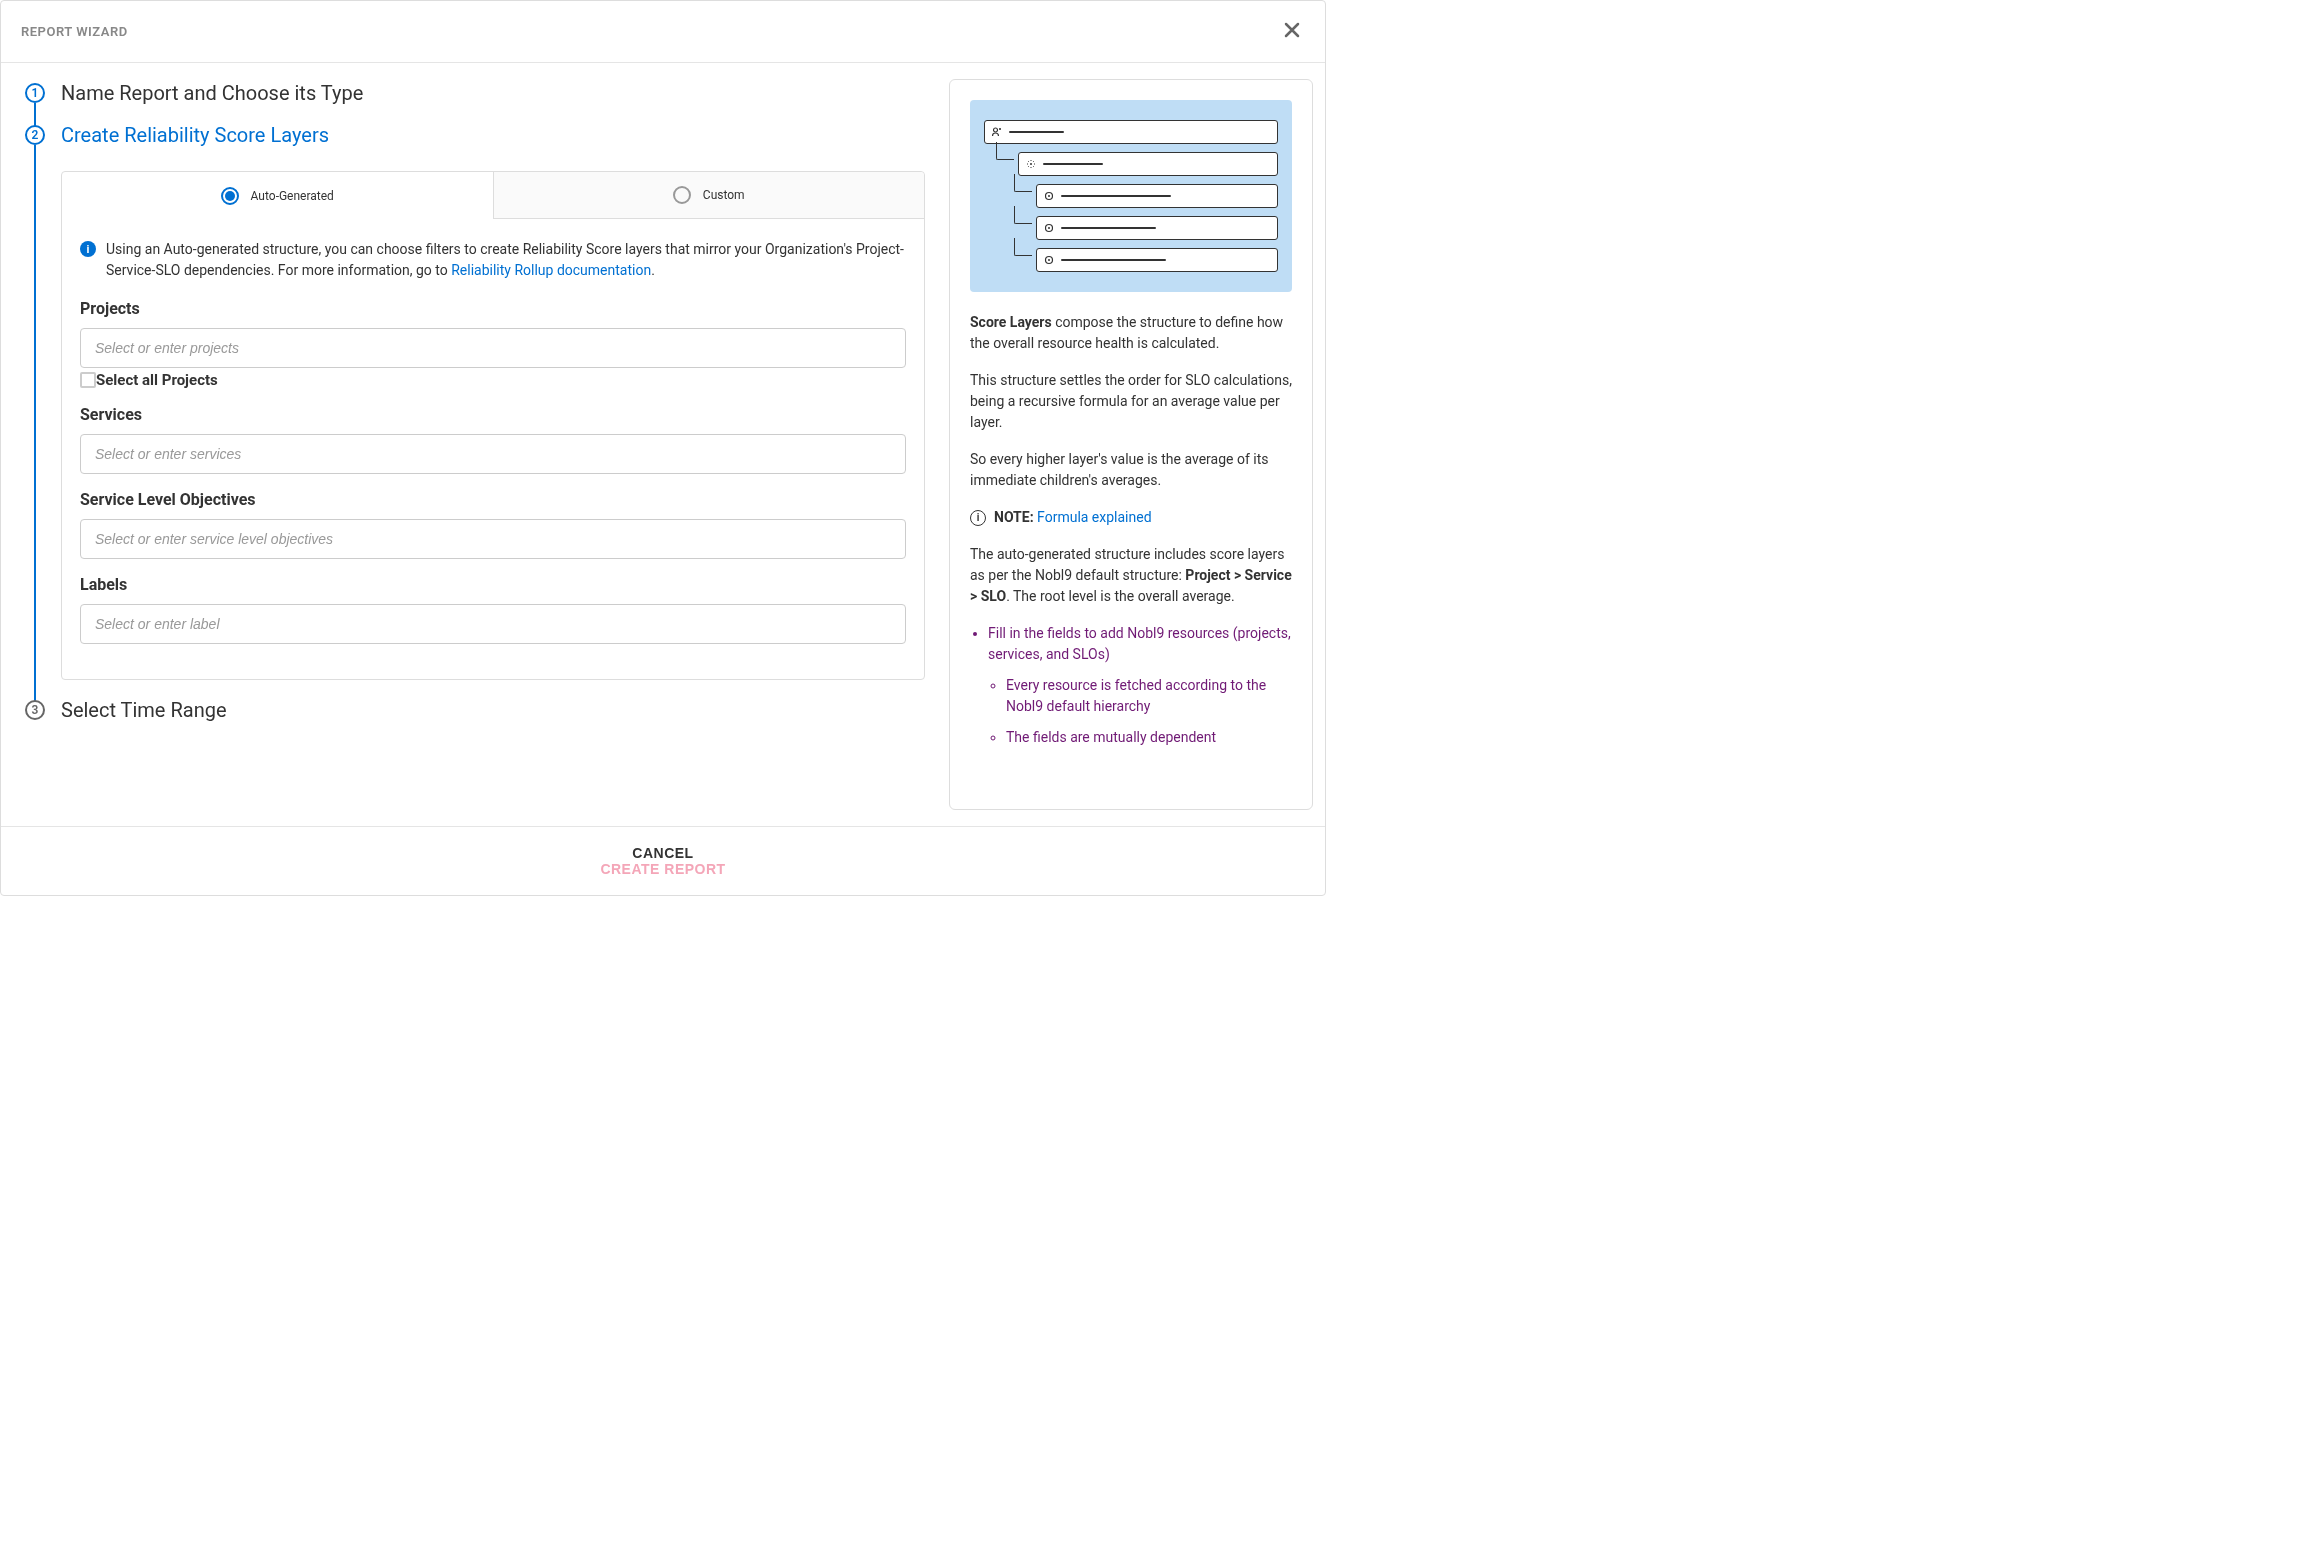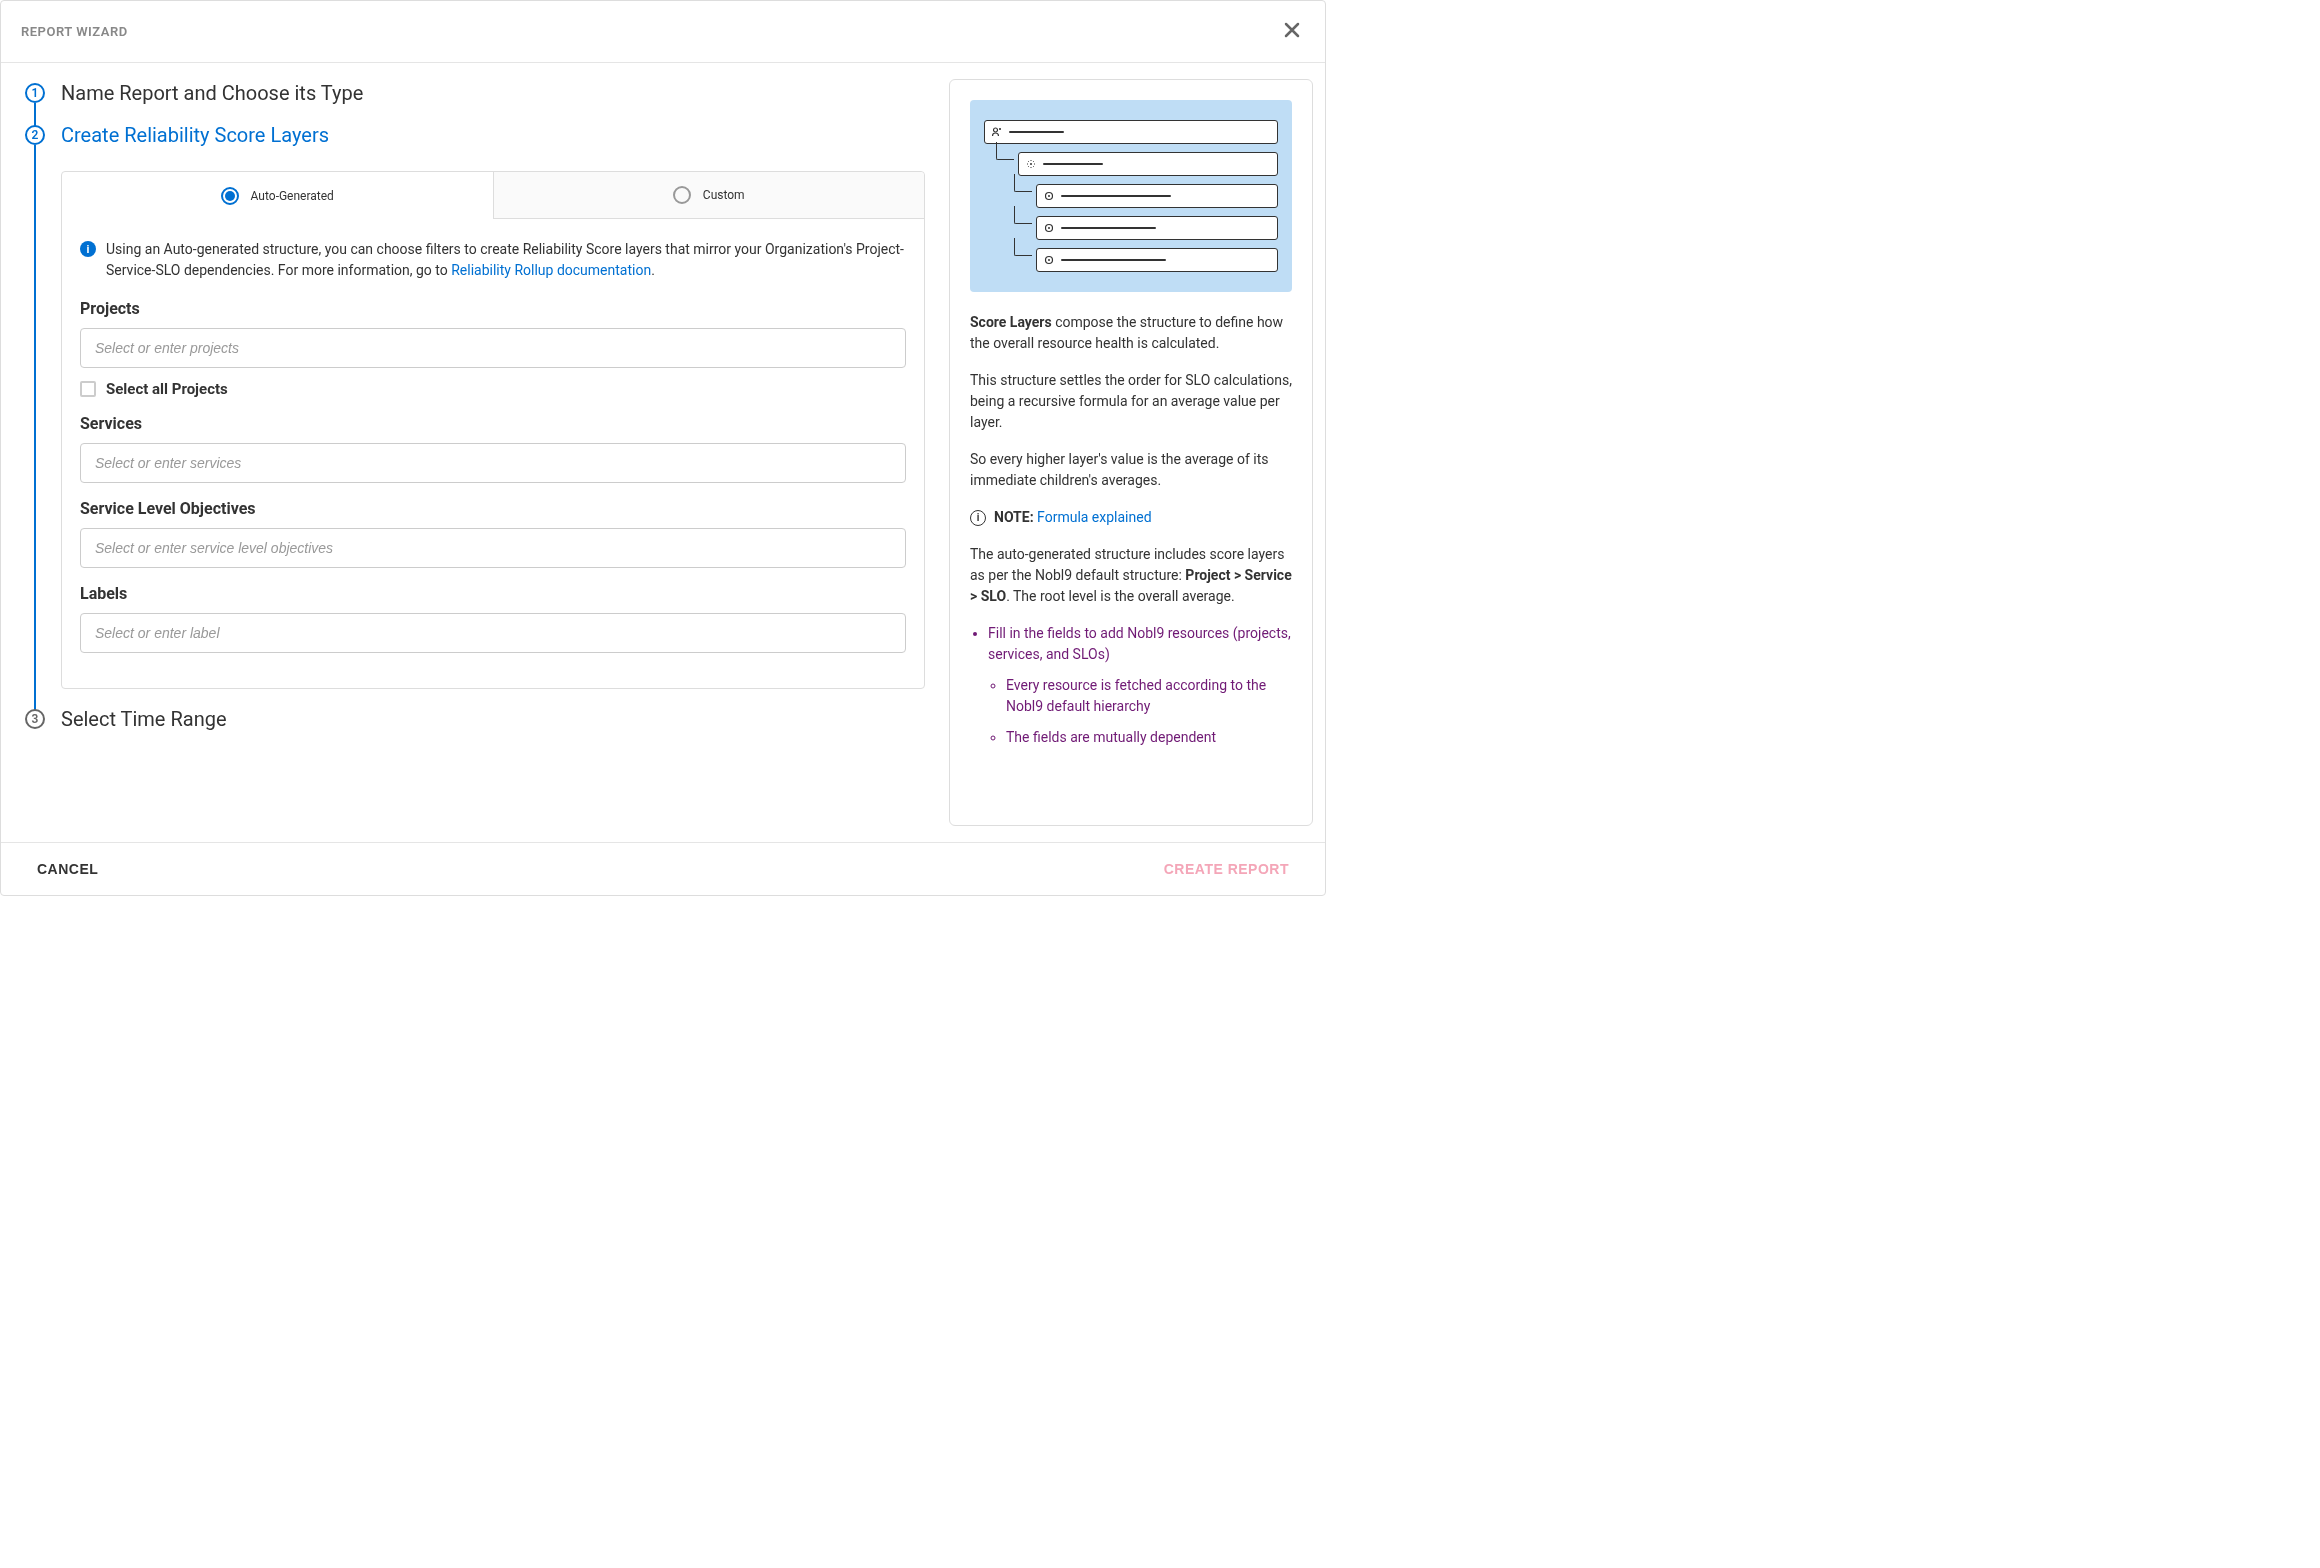--- a/index.html
+++ b/index.html
@@ -181,22 +181,21 @@
       padding: 11px 14px;
       border: 1px solid #ccc;
       border-radius: 4px;
       font-size: 14px;
       color: #333;
     }
     .form-input::placeholder { color: #999; font-style: italic; }
     .checkbox-row {
       display: flex;
       align-items: center;
-      gap: 10px;
-      margin-top: 12px;
+      margin-top: 3px;
     }
     .checkbox {
       width: 16px;
       height: 16px;
       border: 2px solid #ccc;
       border-radius: 2px;
     }
     .checkbox-label { font-size: 15px; font-weight: 700; color: #333; }
     .side-panel {
       width: 364px;
@@ -282,25 +281,26 @@
       color: #701a75;
       line-height: 1.5;
     }
     .side-list li { margin-bottom: 10px; }
     .side-sublist {
       list-style: circle;
       padding-left: 18px;
       margin-top: 10px;
     }
     .modal-footer {
-      padding: 18px 36px;
+      padding: 18px 24px;
       border-top: 1px solid #e5e5e5;
       display: flex;
       justify-content: space-between;
       align-items: center;
+      flex-direction: column;
     }
     .btn-cancel {
       background: none;
       border: none;
       font-size: 14px;
       font-weight: 600;
       color: #333;
       letter-spacing: 0.5px;
       cursor: pointer;
     }

